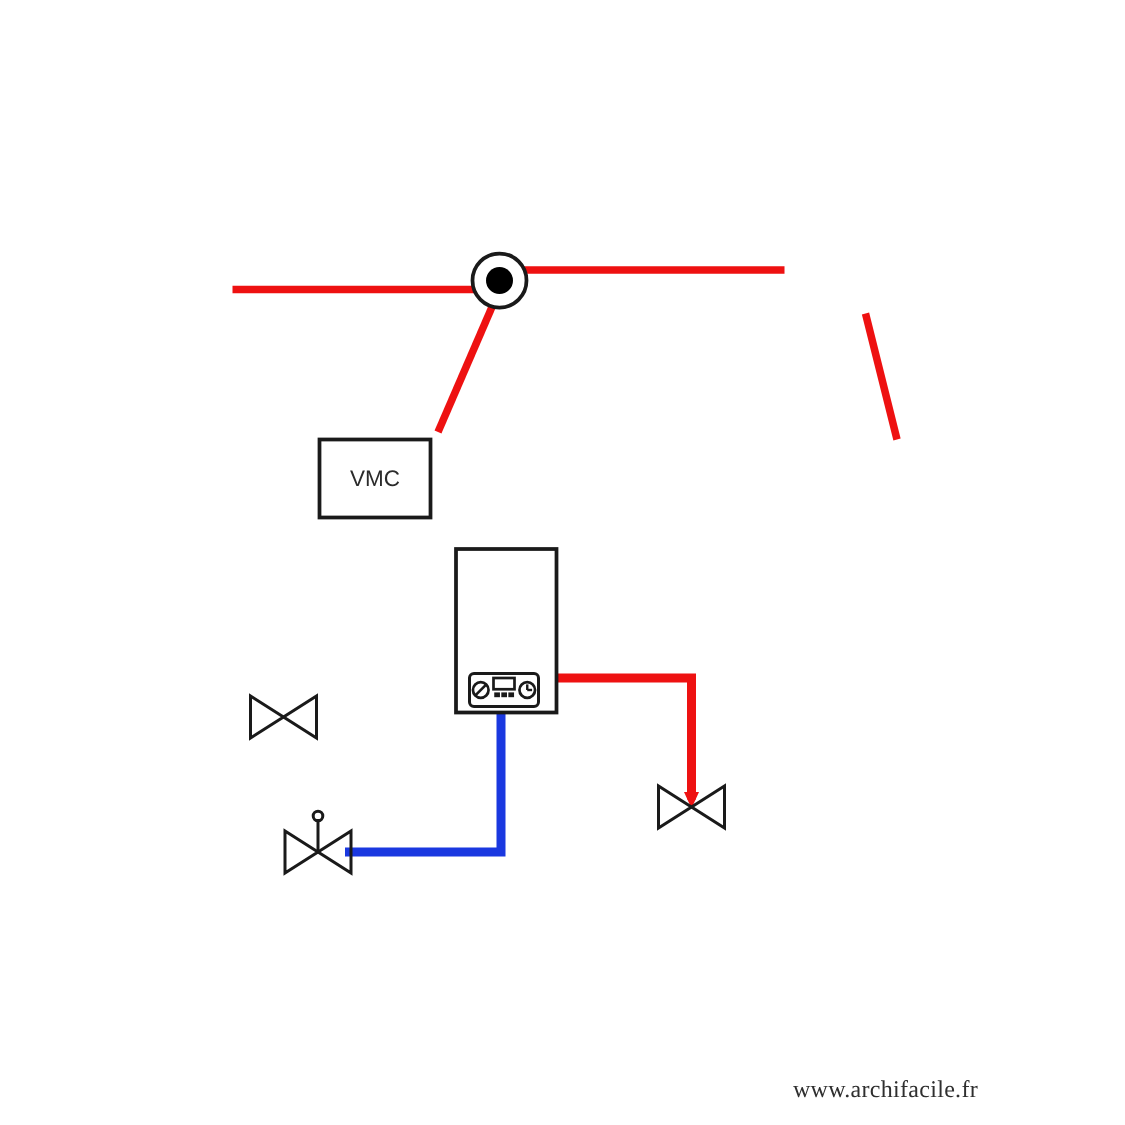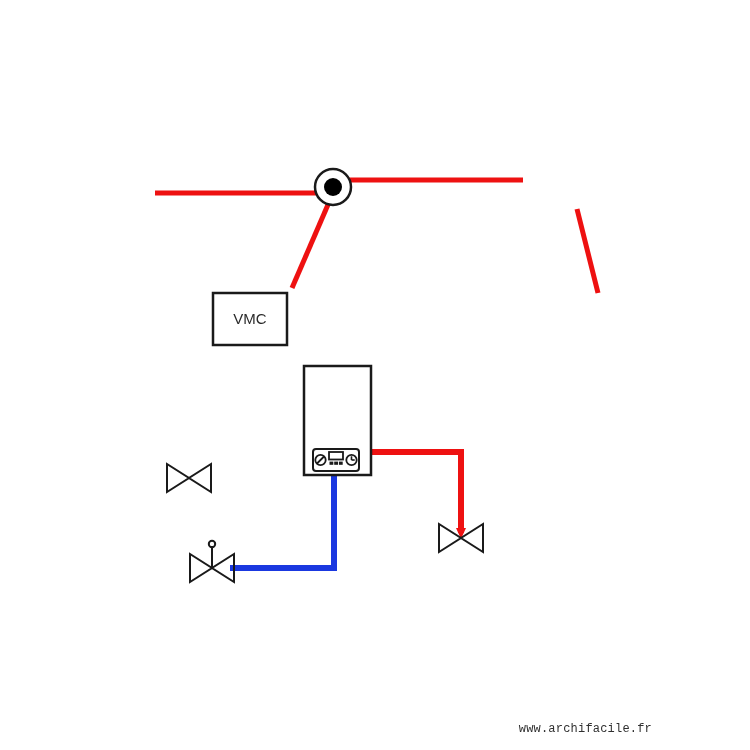--- a/index.html
+++ b/index.html
@@ -42,22 +42,22 @@
     dominant-baseline: middle;
     -webkit-user-select: none;
     user-select: none;
   }
 
   
   #watermark {
     position: absolute;
     right: 12px;
     bottom: 14px;
-    font-family: Liberation Mono, monospace;
-    font-size: 12px;
+    font-family: Liberation Serif, serif;
+    font-size: 16px;
     color: #2f2f2f;
     letter-spacing: 0.2px;
     white-space: nowrap;
     -webkit-user-select: none;
     user-select: none;
   }
 </style>
 </head>
 <body>
 

